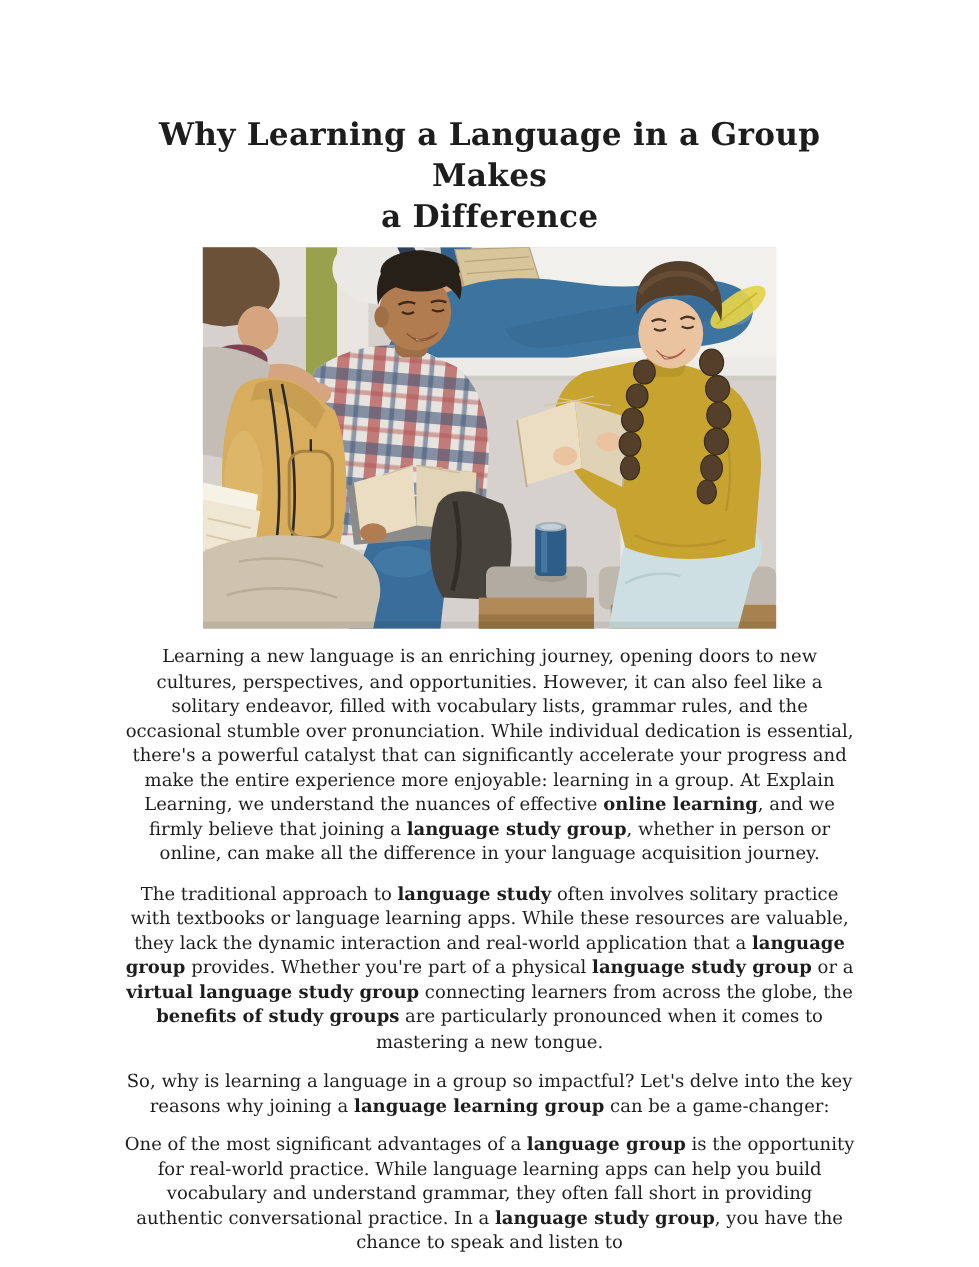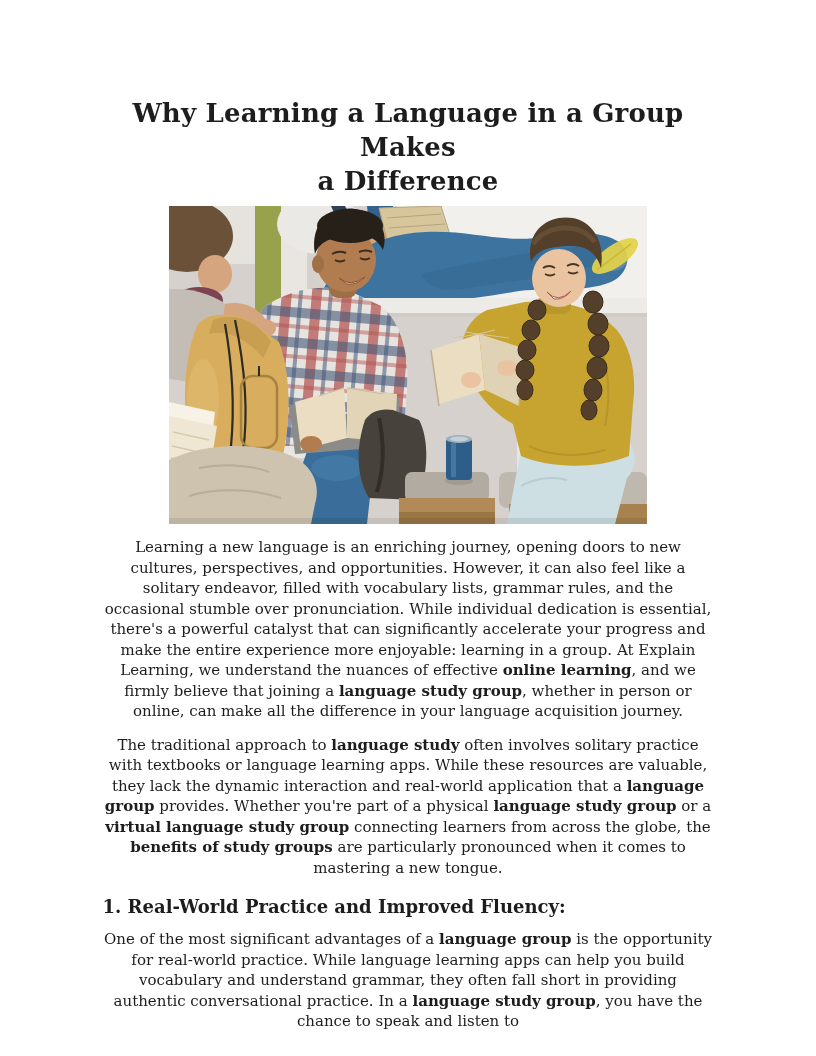--- a/index.html
+++ b/index.html
@@ -178,21 +178,21 @@
         <path d="M30,262 C50,258 80,258 100,266 M20,290 C44,282 84,282 112,292" stroke="#b8ad96" stroke-width="2" fill="none"></path>
       </g>
 
       <rect x="0" y="312" width="478" height="6" fill="#000" opacity="0.08"></rect>
     </svg>
   </figure>
 
   <div class="content">
     <p>Learning a new language is an enriching journey, opening doors to new cultures, perspectives, and opportunities. However, it can also feel like a solitary endeavor, filled with vocabulary lists, grammar rules, and the occasional stumble over pronunciation. While individual dedication is essential, there's a powerful catalyst that can significantly accelerate your progress and make the entire experience more enjoyable: learning in a group. At Explain Learning, we understand the nuances of effective <b>online learning</b>, and we firmly believe that joining a <b>language study group</b>, whether in person or online, can make all the difference in your language acquisition journey.</p>
     <p>The traditional approach to <b>language study</b> often involves solitary practice with textbooks or language learning apps. While these resources are valuable, they lack the dynamic interaction and real-world application that a <b>language group</b> provides. Whether you're part of a physical <b>language study group</b> or a <b>virtual language study group</b> connecting learners from across the globe, the <b>benefits of study groups</b> are particularly pronounced when it comes to mastering a new tongue.</p>
+    <p>So, why is learning a language in a group so impactful? Let's delve into the key reasons why joining a <b>language learning group</b> can be a game-changer:</p>
   </div>
 
-  <h2 class="section">1. Real-World Practice and Improved Fluency:</h2>
 
   <div class="content">
     <p style="margin-top:11px;">One of the most significant advantages of a <b>language group</b> is the opportunity for real-world practice. While language learning apps can help you build vocabulary and understand grammar, they often fall short in providing authentic conversational practice. In a <b>language study group</b>, you have the chance to speak and listen to</p>
   </div>
 
 </div>
 
 </body></html>

